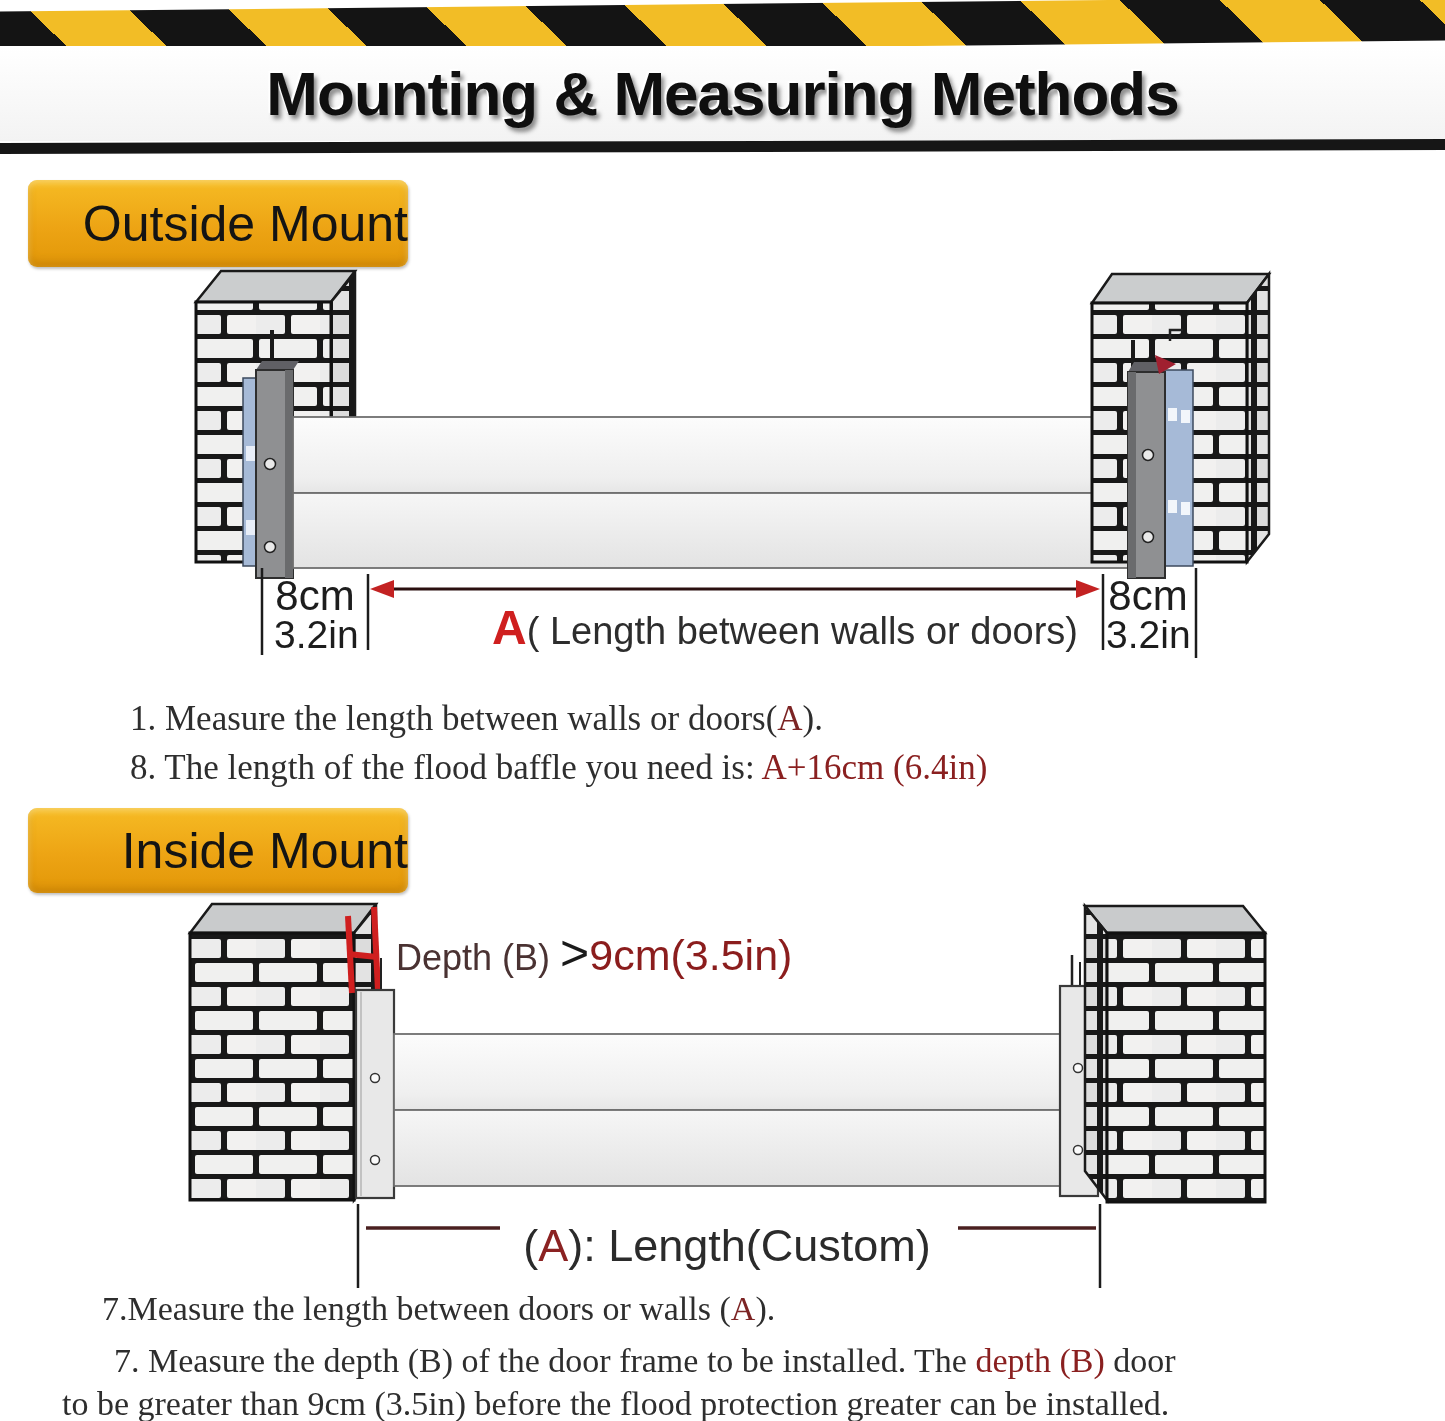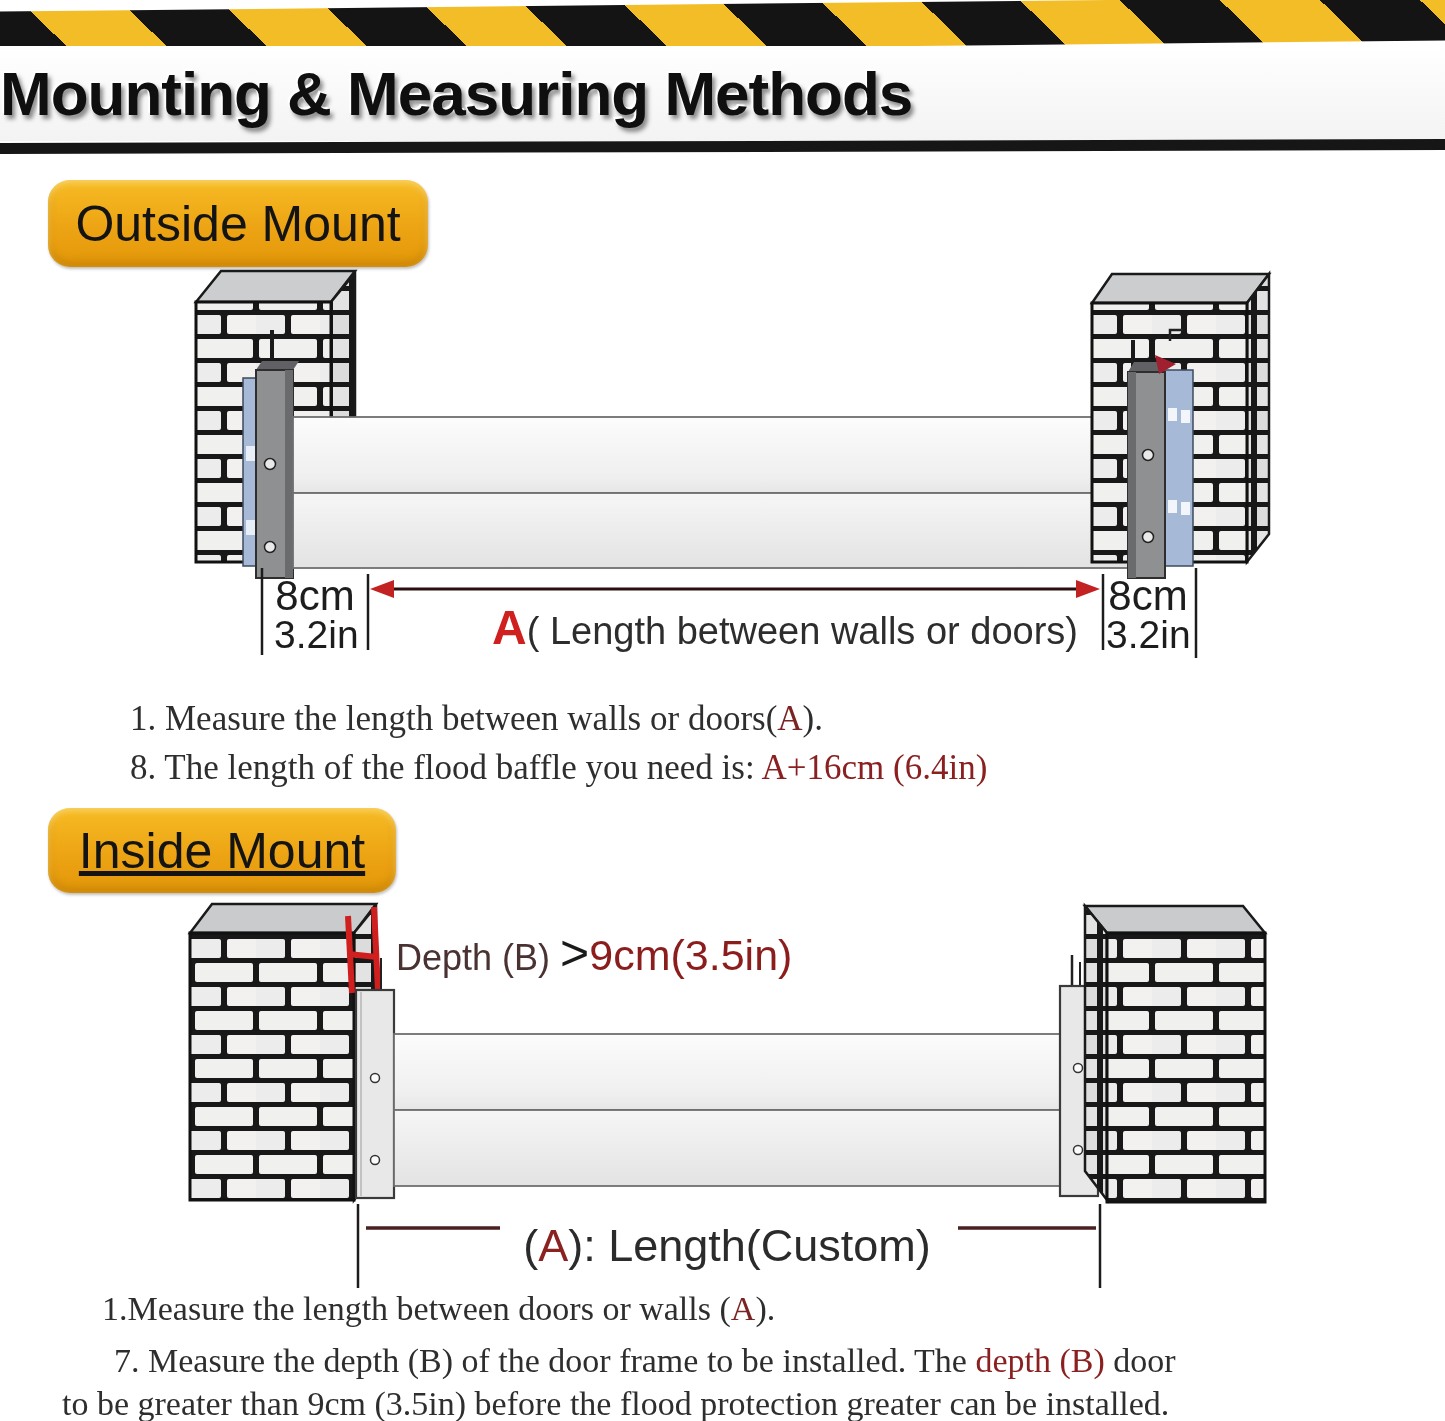--- a/index.html
+++ b/index.html
@@ -5,32 +5,32 @@
   html,body{margin:0;padding:0;background:#ffffff;}
   .page{position:relative;width:1445px;height:1421px;background:#fff;overflow:hidden;
         font-family:"Liberation Sans",sans-serif;color:#2e2e2e;}
   
   .banner{position:absolute;top:0;left:0;width:1445px;height:160px;}
   .stripes{position:absolute;top:4px;left:-24px;width:1500px;height:44px;
            background:repeating-linear-gradient(45deg,#141414 0 70px,#f2bd26 70px 140px);
            transform:rotate(-0.6deg);}
   .title-band{position:absolute;top:46px;left:0;width:1445px;height:95px;
               background:linear-gradient(180deg,#ffffff,#f3f3f3);
-              display:flex;align-items:center;}
+              display:flex;align-items:center;justify-content:center;}
   .title-band h1{margin:0;font-size:62px;font-weight:bold;color:#0f0f0f;letter-spacing:-1px;
                  text-shadow:-2px -2px 1px #ffffff,3px 4px 4px rgba(50,50,50,.55);}
   .black-bar{position:absolute;top:141px;left:-4px;width:1453px;height:11px;background:#161616;
              transform:rotate(-0.15deg);}
   
-  .badge{position:absolute;display:flex;align-items:center;justify-content:center;
+  .badge{position:absolute;display:flex;align-items:center;justify-content:flex-end;
          background:linear-gradient(180deg,#f6bb24,#eda414 55%,#e29708);
-         border-radius:22px;color:#141414;
-         box-shadow:inset 0 3px 6px rgba(255,235,160,.55),inset 0 -5px 9px rgba(150,90,0,.30),1px 2px 3px rgba(0,0,0,.25);margin-left:20px;}
+         border-radius:9px;color:#141414;
+         box-shadow:inset 0 3px 6px rgba(255,235,160,.55),inset 0 -5px 9px rgba(150,90,0,.30),1px 2px 3px rgba(0,0,0,.25);}
   .badge-outside{left:28px;top:180px;width:380px;height:87px;font-size:50px;}
-  .badge-inside{left:28px;top:808px;width:348px;height:85px;font-size:50px;text-decoration:underline;}
+  .badge-inside{left:28px;top:808px;width:380px;height:85px;font-size:50px;}
   
   .diagram{position:absolute;left:0;width:1445px;display:block;}
   .diagram-outside{top:260px;height:440px;}
   .diagram-inside{top:898px;height:396px;}
   svg text{font-family:"Liberation Sans",sans-serif;}
   
   .instr{position:absolute;font-size:35px;color:#2e2e2e;font-family:Liberation Serif, serif;}
   .instr p{margin:0;}
   .instr-outside{left:130px;top:694px;line-height:49px;}
   .instr-inside{left:62px;top:1287px;width:1356px;font-size:34px;line-height:43px;}
@@ -201,17 +201,17 @@
       <line x1="1100" y1="1204" x2="1100" y2="1288" stroke="#1c1c1c" stroke-width="2.5"></line>
       <line x1="366" y1="1228" x2="500" y2="1228" stroke="#4a2020" stroke-width="3.5"></line>
       <line x1="958" y1="1228" x2="1096" y2="1228" stroke="#4a2020" stroke-width="3.5"></line>
       <text x="727" y="1261" text-anchor="middle" font-size="45" fill="#2b2b2b">
         <tspan>(</tspan><tspan fill="#8b2222">A</tspan><tspan>): Length(Custom)</tspan>
       </text>
     </g>
   </svg>
 
   <div class="instr instr-inside">
-    <p class="l1"><span>1.Measure the length between doors or walls (</span><span class="dredA">A</span><span>).</span></p>
+    <p class="l1"><span>7.Measure the length between doors or walls (</span><span class="dredA">A</span><span>).</span></p>
     <p class="l2"><span>7. Measure the depth (B) of the door frame to be installed. The </span><span class="dred">depth (B)</span><span> door</span><br><span>to be greater than 9cm (3.5in) before the flood protection greater can be installed.</span></p>
   </div>
 
 </div>
 
 </body></html>

